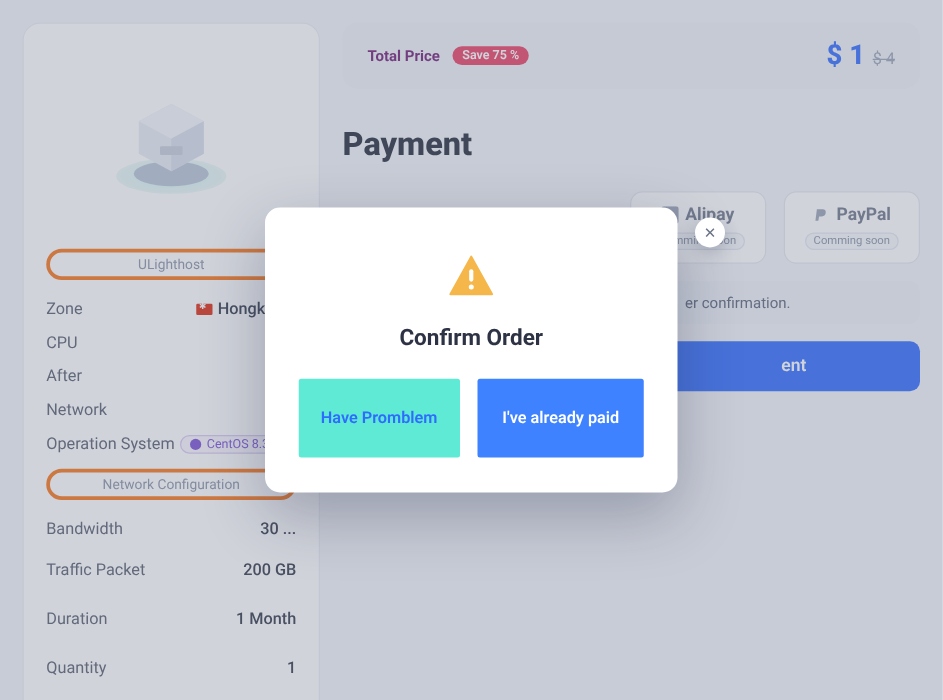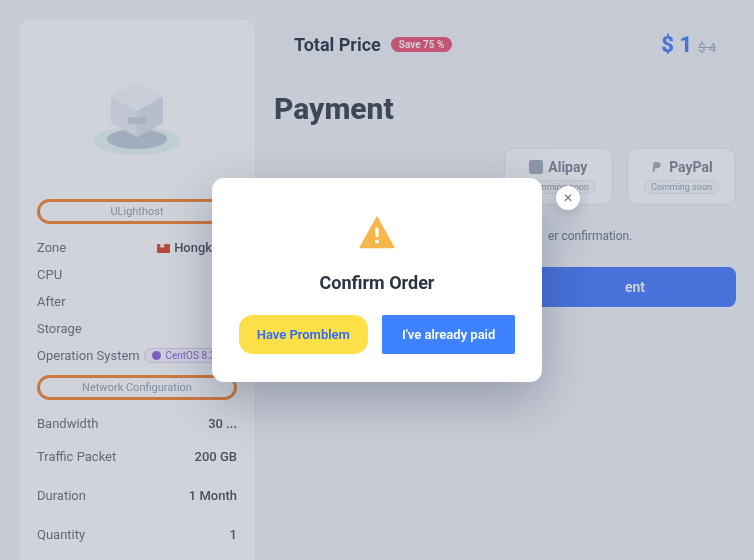--- a/index.html
+++ b/index.html
@@ -12,44 +12,44 @@
   .spec-row { display: flex; justify-content: space-between; align-items: flex-start; font-size: 13px; color: #444b5a; padding: 6px 0; }
   .spec-label { color: #555c6d; }
   .spec-val { color: #2f3647; font-weight: 500; text-align: right; }
   .hk-flag { display: inline-block; width: 13px; height: 9px; background: #de2910; border-radius: 1px; margin-right: 4px; vertical-align: middle; position: relative; }
   .hk-flag::after { content: "✱"; color: #fff; font-size: 7px; position: absolute; left: 2px; top: -2px; }
   .os-badge { display: inline-flex; align-items: center; border: 1px solid #d9c9f2; color: #7a4fd6; border-radius: 10px; font-size: 10px; padding: 1px 7px; background: #faf6ff; }
   .os-dot { width: 9px; height: 9px; border-radius: 50%; background: #7a4fd6; margin-right: 4px; }
   .right-col { flex: 1; display: flex; flex-direction: column; gap: 14px; }
   .price-bar { background: #eef1f8; border-radius: 12px; padding: 14px 20px; display: flex; align-items: center; justify-content: space-between; }
   .price-left { display: flex; align-items: center; gap: 10px; }
-  .price-label { font-weight: 700; font-size: 18px; color: #0f172a; }
+  .price-label { font-weight: 700; font-size: 12px; color: #701a75; }
   .save-badge { background: #ec3e63; color: #fff; font-size: 10px; font-weight: 600; padding: 2px 8px; border-radius: 10px; }
   .price-right { display: flex; align-items: baseline; gap: 6px; }
   .cur-price { color: #2e6bff; font-weight: 800; font-size: 22px; }
   .old-price { color: #9aa2b5; text-decoration: line-through; font-size: 13px; }
-  .payment-heading { font-size: 30px; font-weight: 800; color: #222838; margin-top: 6px; }
+  .payment-heading { font-size: 26px; font-weight: 800; color: #222838; margin-top: 16px; }
   .pay-methods { display: flex; gap: 14px; margin-top: 8px; }
   .pay-card { border: 1px solid #e3e7f0; border-radius: 10px; padding: 10px 16px; min-width: 108px; text-align: center; background: #fff; }
   .pay-title { font-weight: 700; color: #6e7689; font-size: 14px; display: flex; align-items: center; justify-content: center; gap: 5px; }
   .pay-icon { width: 14px; height: 14px; }
   .soon { display: inline-block; font-size: 9px; color: #8a93a6; border: 1px solid #e2e7f0; border-radius: 8px; padding: 1px 6px; margin-top: 3px; background: #f8f9fc; }
   .notice-bar { background: #eef1f8; color: #5c6478; font-size: 12px; padding: 10px 14px; border-radius: 8px; }
   .pay-btn { background: #2e6bff; color: #fff; border: none; border-radius: 8px; padding: 12px 0; font-size: 14px; font-weight: 600; cursor: pointer; width: 100%; }
   
   .overlay { position: absolute; inset: 0; background: rgba(120,128,150,0.35); display: flex; align-items: center; justify-content: center; }
   .modal-wrap { position: relative; }
   .modal { width: 330px; background: #fff; border-radius: 12px; padding: 30px 26px 28px; box-shadow: 0 18px 50px rgba(20,30,60,.28); text-align: center; }
   .close-btn { position: absolute; right: -38px; top: 8px; width: 24px; height: 24px; border-radius: 50%; background: #fff; border: none; box-shadow: 0 4px 14px rgba(20,30,60,.2); cursor: pointer; color: #6b7386; font-size: 12px; display:flex; align-items:center; justify-content:center; }
   .warn-icon { width: 40px; height: 40px; margin: 6px auto 14px; }
   .modal-title { font-size: 18px; font-weight: 700; color: #2d3344; margin-bottom: 12px; }
   .modal-desc { font-size: 12.5px; color: #6f94c9; line-height: 1.85; padding: 0 2px; }
   .modal-actions { display: flex; gap: 14px; margin-top: 22px; justify-content: center; }
-  .btn-secondary { background: #fde047; color: #2e6bff; border: none; border-radius: 14px; padding: 10px 18px; font-size: 13px; font-weight: 600; cursor: pointer; }
-  .btn-primary { background: #3e82ff; color: #fff; border: none; border-radius: 2px; padding: 12px 20px; font-size: 13px; font-weight: 600; cursor: pointer; }
+  .btn-secondary { background: #5eead4; color: #2e6bff; border: none; border-radius: 2px; padding: 10px 18px; font-size: 13px; font-weight: 600; cursor: pointer; }
+  .btn-primary { background: #3e82ff; color: #fff; border: none; border-radius: 2px; padding: 24px 20px; font-size: 13px; font-weight: 600; cursor: pointer; }
 </style>
 </head>
 <body>
 
 <div class="page">
 
   <aside class="left-card">
     <div class="server-img">
       <svg class="server-svg" viewBox="0 0 120 120">
         <defs>
@@ -79,21 +79,21 @@
     </div>
     <div class="spec-row">
       <span class="spec-label">CPU</span>
       <span class="spec-val">1 C</span>
     </div>
     <div class="spec-row">
       <span class="spec-label">After</span>
       <span class="spec-val">1</span>
     </div>
     <div class="spec-row">
-      <span class="spec-label">Storage</span>
+      <span class="spec-label">Network</span>
       <span class="spec-val">40</span>
     </div>
     <div class="spec-row">
       <span class="spec-label">Operation System</span>
       <span class="os-badge">
         <span class="os-dot"></span>
           <span>CentOS 8.3 64</span>
       </span>
     </div>
 

